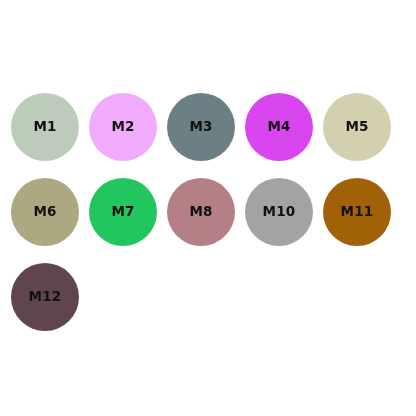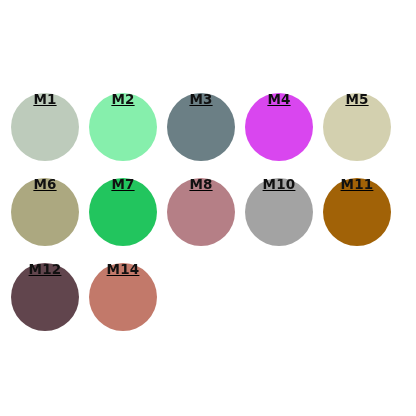--- a/index.html
+++ b/index.html
@@ -38,25 +38,24 @@
     display: flex;
     align-items: flex-start;
     justify-content: flex-start;
   }
   .swatch-circle {
     position: relative;
     width: 68px;
     height: 68px;
     border-radius: 50%;
     display: flex;
-    align-items: flex-start;
+    align-items: center;
     justify-content: center;
     margin-left: 0px;
     margin-top: 0px;
-    text-decoration: underline;
   }
   .swatch-label {
     font-family: "DejaVu Sans", sans-serif;
     font-size: 13.5px;
     font-weight: 700;
     color: #111111;
     letter-spacing: 0.2px;
     line-height: 1;
     user-select: none;
     text-align: center;
@@ -68,21 +67,21 @@
 <div id="palette-board">
   <div class="swatch-grid">
 
     <div class="swatch-cell">
       <div class="swatch-circle" style="background-color: rgb(189, 203, 187);">
         <span class="swatch-label">M1</span>
       </div>
     </div>
 
     <div class="swatch-cell">
-      <div class="swatch-circle" style="background-color: #86efac;">
+      <div class="swatch-circle" style="background-color: #f0abfc;">
         <span class="swatch-label">M2</span>
       </div>
     </div>
 
     <div class="swatch-cell">
       <div class="swatch-circle" style="background-color: rgb(107, 127, 133);">
         <span class="swatch-label">M3</span>
       </div>
     </div>
 
@@ -129,21 +128,16 @@
       </div>
     </div>
 
     <div class="swatch-cell">
       <div class="swatch-circle" style="background-color: rgb(97, 69, 77);">
         <span class="swatch-label">M12</span>
       </div>
     </div>
 
 
-    <div class="swatch-cell">
-      <div class="swatch-circle" style="background-color: rgb(194, 121, 106);">
-        <span class="swatch-label">M14</span>
-      </div>
-    </div>
 
 
   </div>
 </div>
 
 </body></html>

